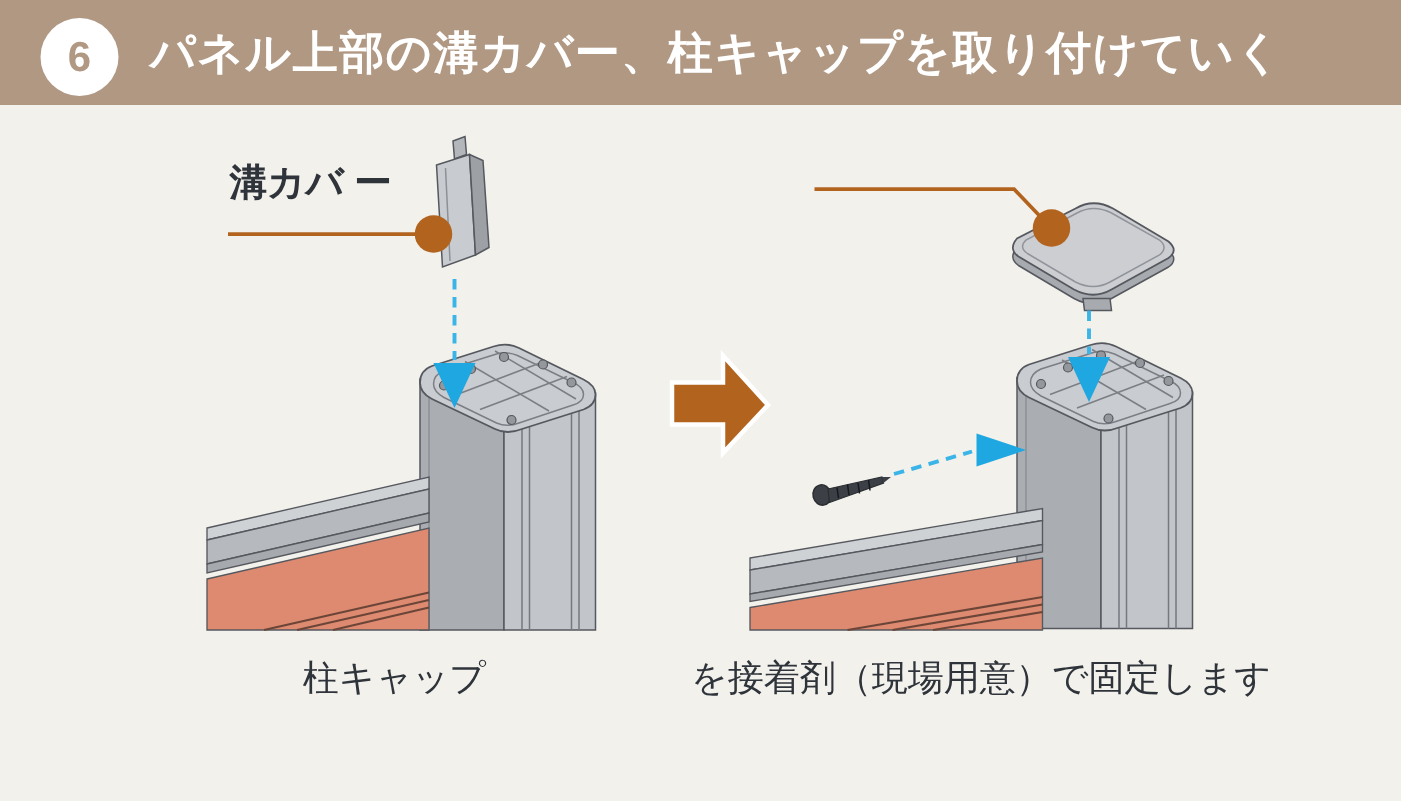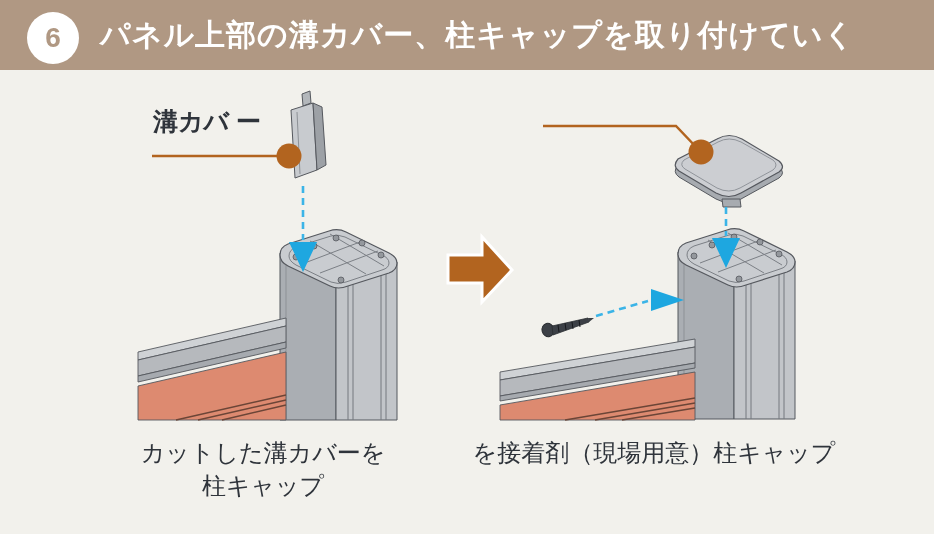--- a/index.html
+++ b/index.html
@@ -152,20 +152,19 @@
       </g>
 
       <line x1="596" y1="316" x2="648" y2="301" stroke="var(--dash-cyan)" stroke-width="2.6" stroke-dasharray="7 5"></line>
       <polygon points="651,289 651,311 684,300" fill="var(--arrow-blue)"></polygon>
     </g>
   </svg>
 
   <div class="part-label label-left">溝カバ ー</div>
 
   <div class="caption caption-left">
-    <div>カットした溝カバーを</div>
     <div>柱キャップ</div>
   </div>
   <div class="caption caption-right">
-    <div>を接着剤（現場用意）柱キャップ</div>
+    <div>を接着剤（現場用意）で固定します</div>
   </div>
 
 </div>
 
 </body></html>

